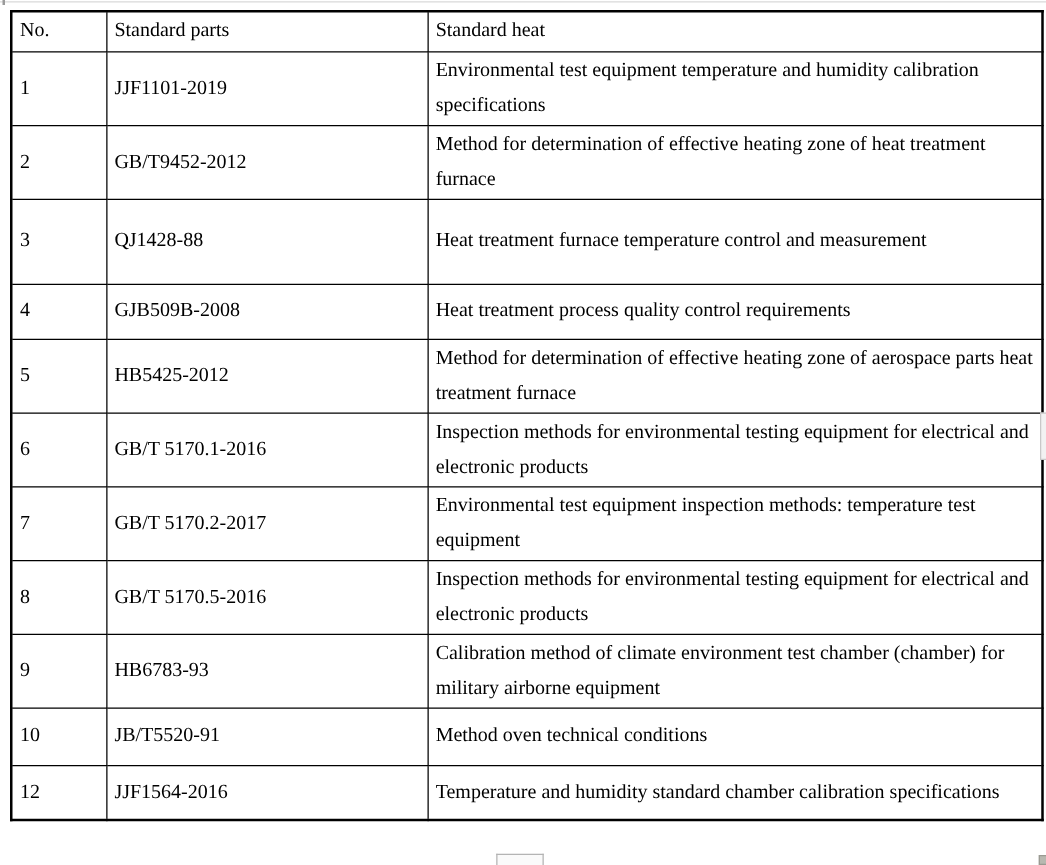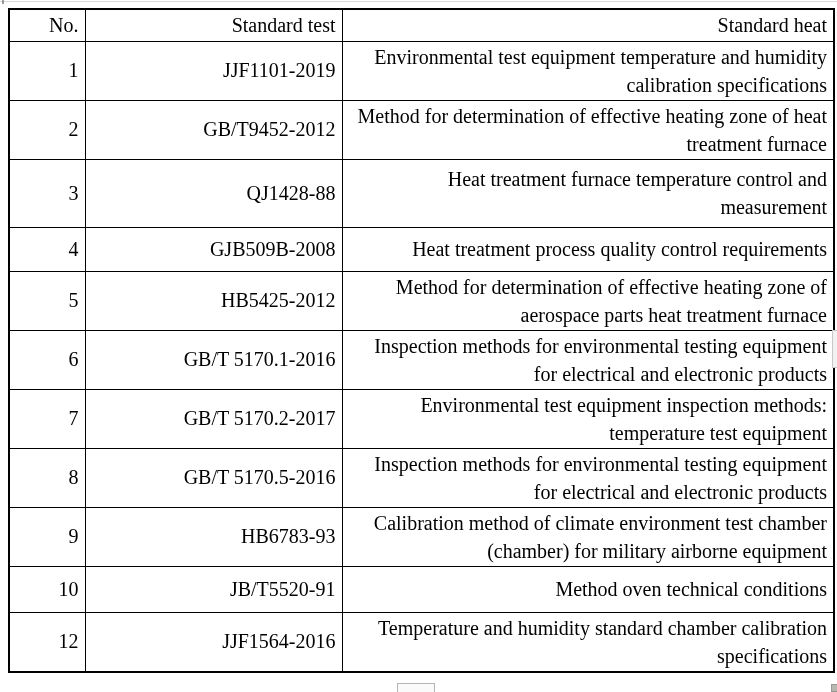--- a/index.html
+++ b/index.html
@@ -35,24 +35,24 @@
     position: absolute;
     left: 8px; top: 8px;
     width: 825px;
     border-collapse: collapse;
     table-layout: fixed;
     border: 2px solid #000000;
   }
   table.standards th,
   table.standards td {
     border: 1px solid #000000;
-    text-align: right;
+    text-align: left;
     vertical-align: middle;
     padding: 1px 6px;
-    font-size: 20px;
+    font-size: 16px;
     font-weight: normal;
     overflow: hidden;
   }
   col.col-no   { width: 76px;  }
   col.col-code { width: 257px; }
   col.col-name { width: 492px; }
   thead tr { height: 32px; }
   td.c-name { line-height: 28px; font-family: Liberation Serif, serif; }
   tbody tr:nth-child(1)  { height: 56px; }
   tbody tr:nth-child(2)  { height: 56px; }
@@ -99,21 +99,21 @@
 
   <table class="standards">
     <colgroup>
       <col class="col-no">
       <col class="col-code">
       <col class="col-name">
     </colgroup>
     <thead>
       <tr>
         <th>No.</th>
-        <th>Standard test</th>
+        <th>Standard parts</th>
         <th>Standard heat</th>
       </tr>
     </thead>
     <tbody>
     <tr>
       <td class="c-no">1</td>
       <td class="c-code">JJF1101-2019</td>
       <td class="c-name">Environmental test equipment temperature and humidity calibration specifications</td>
     </tr>
 

